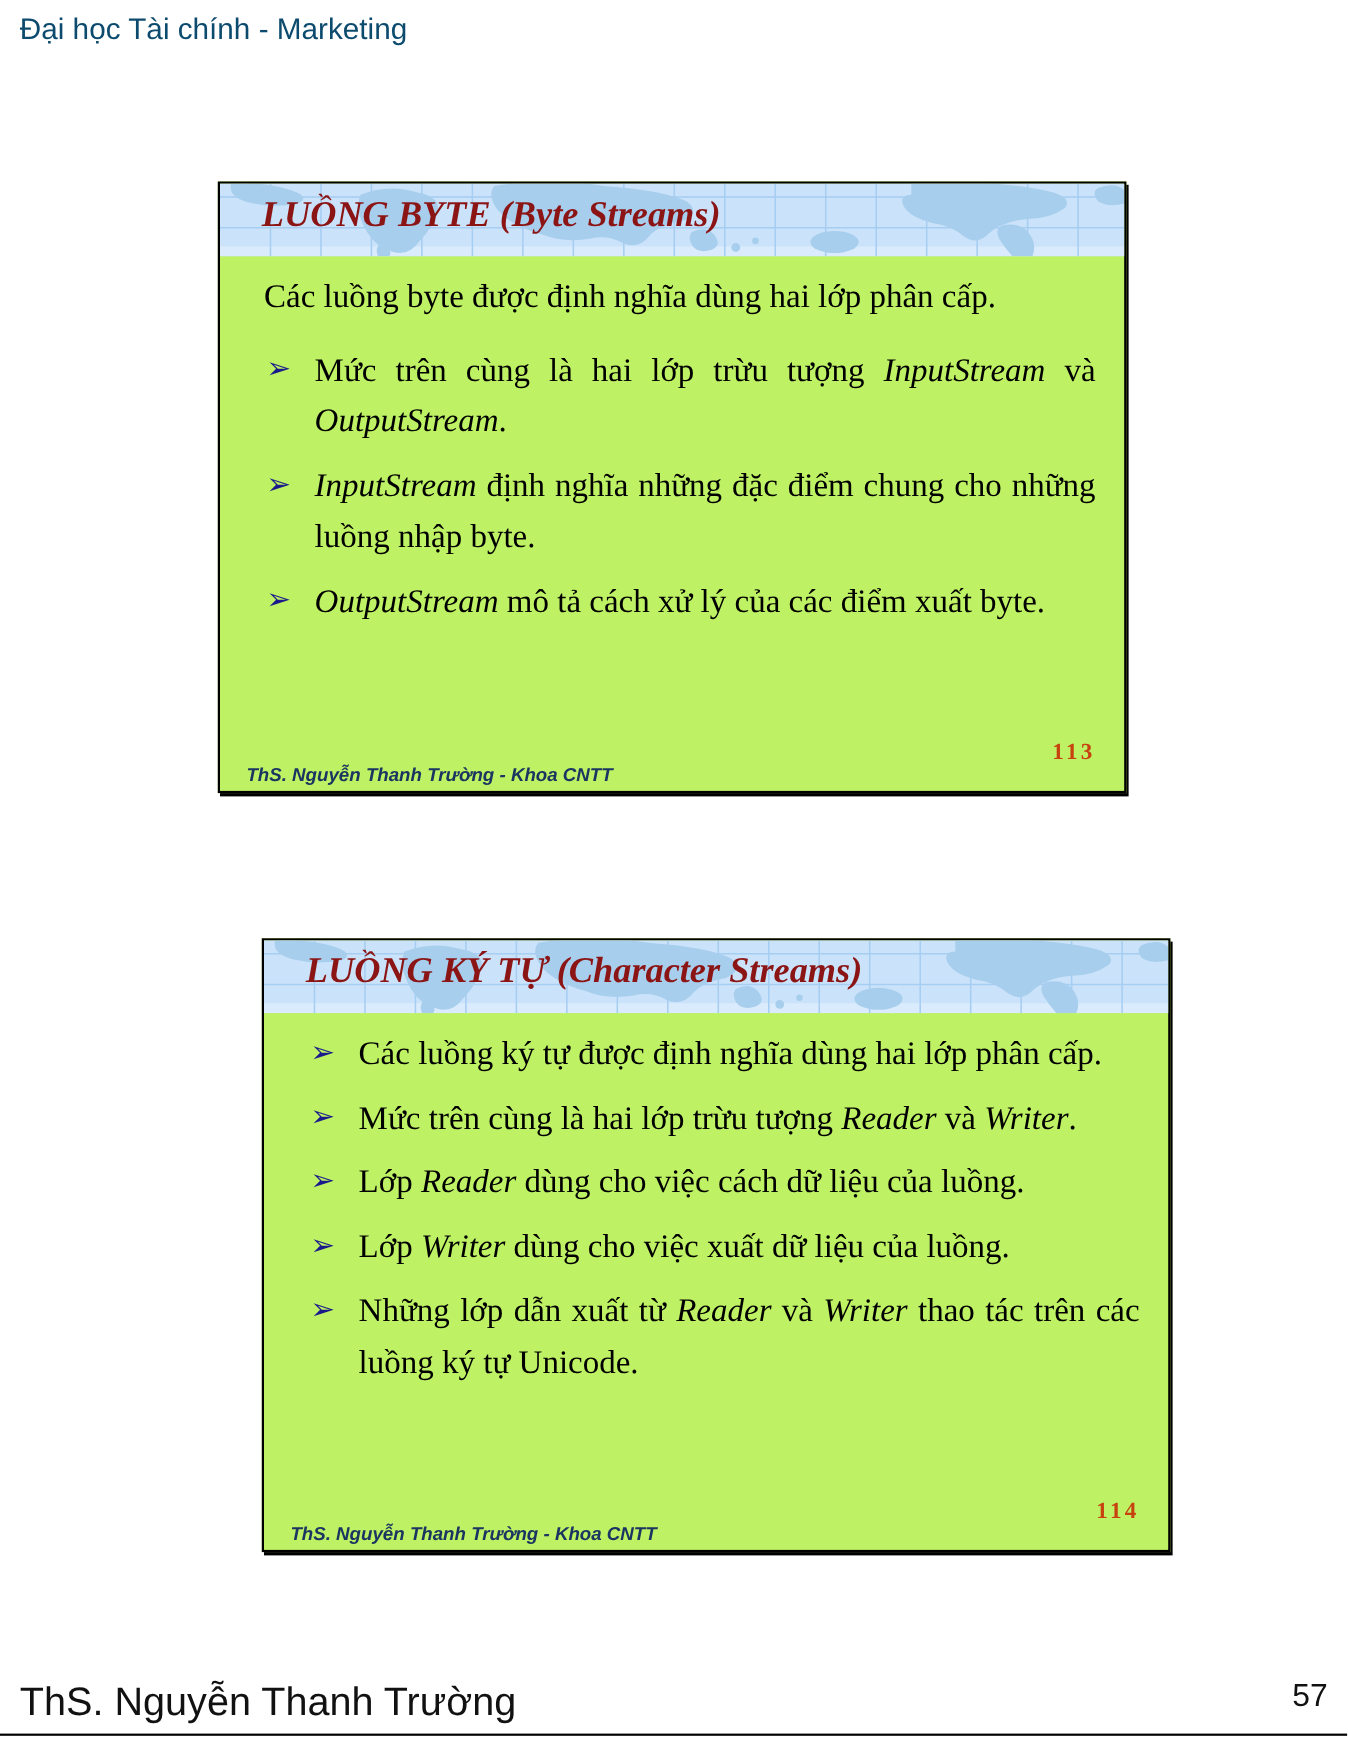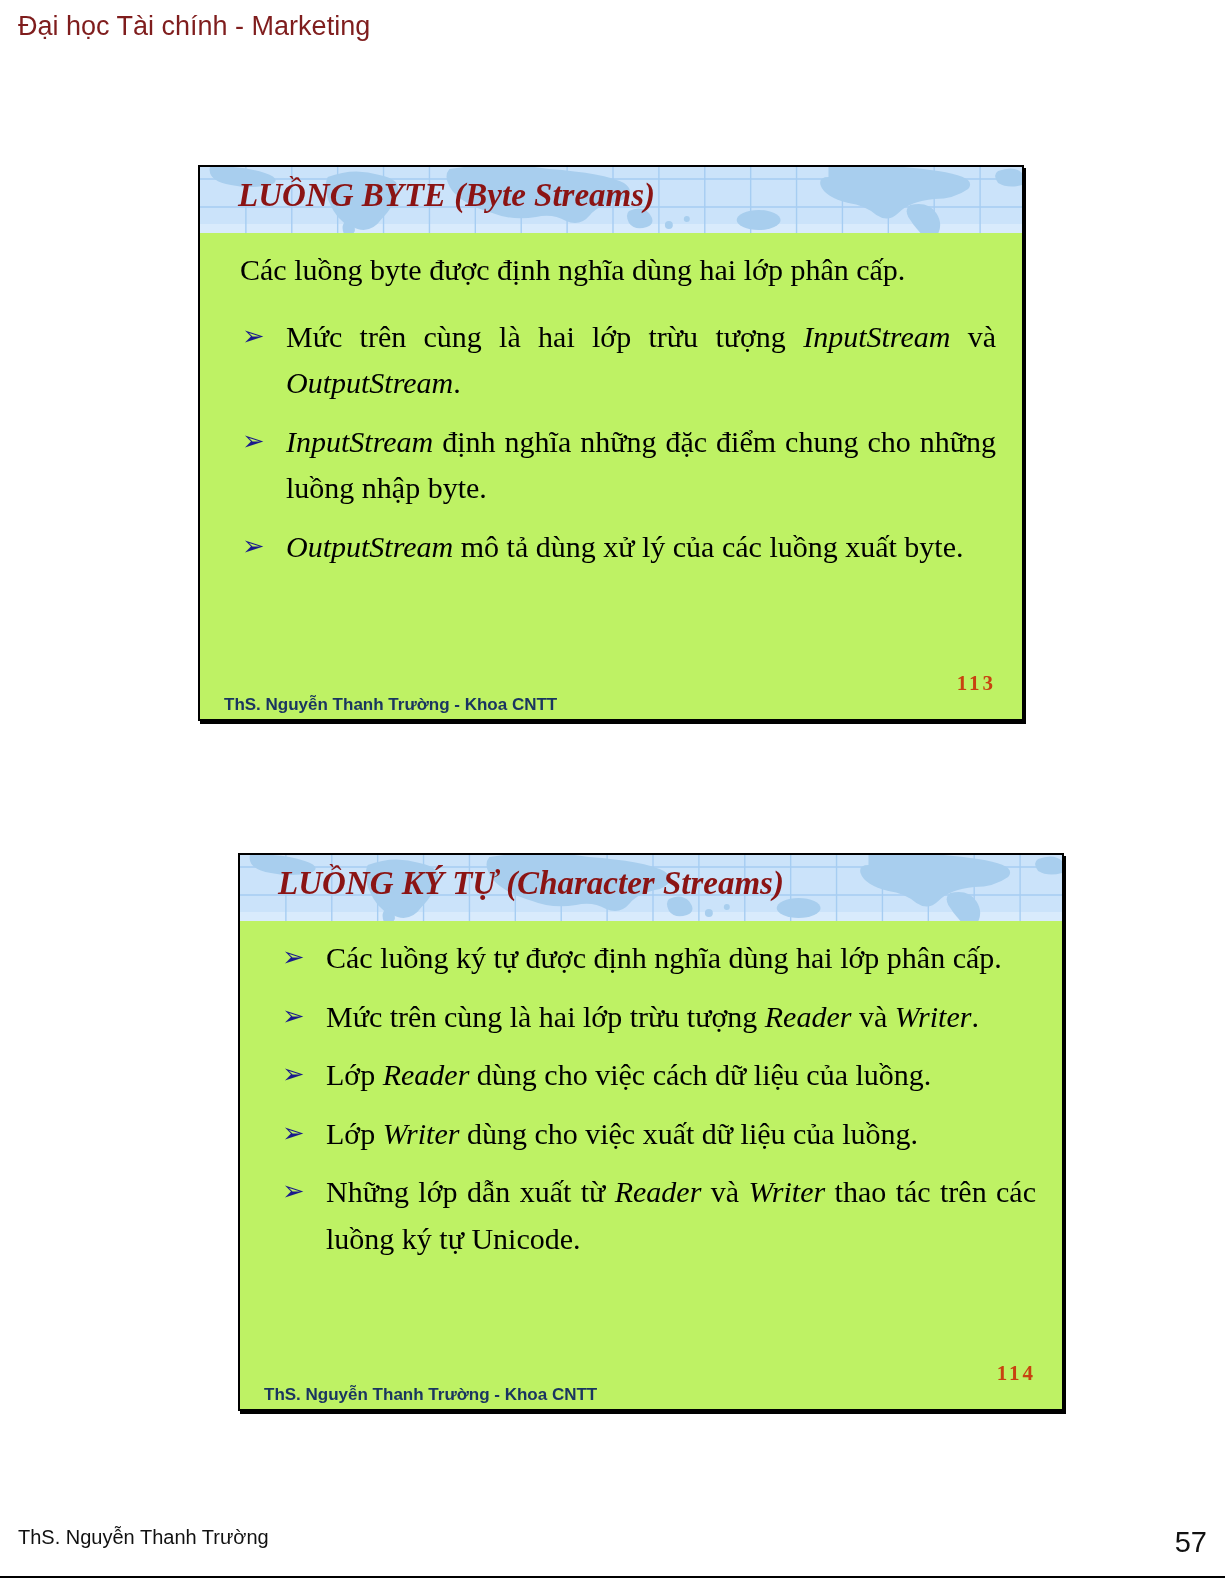--- a/index.html
+++ b/index.html
@@ -2,21 +2,21 @@
 <html><head>
 <meta charset="utf-8">
 <style>
   html,body { margin:0; padding:0; background:#fff; }
   .page {
     position:relative; width:1225px; height:1585px; background:#ffffff;
     font-family:"Liberation Sans", sans-serif; overflow:hidden;
   }
 
   
-  .univ-header { position:absolute; left:18px; top:8px; font-size:27px; line-height:37px; color:#7f1d1d; }
+  .univ-header { position:absolute; left:18px; top:8px; font-size:27px; line-height:37px; color:#0c4a6e; }
 
   
   .slide {
     position:absolute; left:198px; width:826px; background:#bef264;
     border:2px solid #000; box-shadow:2px 3px 0 #000; box-sizing:border-box;
   }
   .slide.s0 { top:165px; height:556px; }
   .slide.s1 { top:853px; height:558px;margin-left:40px; }
 
   
@@ -37,30 +37,30 @@
   .body ul { list-style:none; margin:0; padding:0; }
   .body li { position:relative; padding-left:46px; margin:0 0 12px 0; }
   .body .arrow {
     position:absolute; left:2px; top:1px; font-style:normal;
     color:#1a1a8c; font-size:27px; font-family:"DejaVu Sans", sans-serif;
   }
   .body .em { font-style:italic; }
 
   .slide-footer {
     position:absolute; left:24px; bottom:4px;
-    font-weight:bold; font-size:17px; color:#1a3560;
+    font-weight:bold; font-style:italic; font-size:17px; color:#1a3560;
   }
   .slide-pagenum {
     position:absolute; right:26px; bottom:23px;
     font-family:"Liberation Serif", serif; font-weight:bold; font-size:21px;
     color:#c84210; letter-spacing:3px;text-align:center;
   }
 
   
-  .pf-author { position:absolute; left:18px; top:1526px; font-size:20px; color:#111; }
+  .pf-author { position:absolute; left:18px; top:1526px; font-size:36px; color:#111; }
   .pf-num    { position:absolute; right:18px; top:1526px; font-size:29px; color:#111;margin-left:36px; }
   .pf-rule   { position:absolute; left:0; top:1576px; width:1225px; height:2px; background:#000; }
 
   .defs-holder { position:absolute; width:0; height:0; overflow:hidden; }
 </style>
 </head>
 <body>
 
 <svg class="defs-holder" aria-hidden="true">
   <defs>
@@ -117,21 +117,21 @@
           <use href="#mapband"></use>
         </svg>
       <div class="title">LUỒNG BYTE (Byte Streams)</div>
     </div>
     <div class="body">
       <div>
           <p class="lead"><span>Các luồng byte được định nghĩa dùng hai lớp phân cấp.</span></p>
           <ul>
             <li><span class="arrow">➢</span><span>Mức trên cùng là hai lớp trừu tượng </span><span class="em">InputStream</span><span> và </span><span class="em">OutputStream</span><span>.</span></li>
             <li><span class="arrow">➢</span><span class="em">InputStream</span><span> định nghĩa những đặc điểm chung cho những luồng nhập byte.</span></li>
-            <li><span class="arrow">➢</span><span class="em">OutputStream</span><span> mô tả dùng xử lý của các luồng xuất byte.</span></li>
+            <li><span class="arrow">➢</span><span class="em">OutputStream</span><span> mô tả cách xử lý của các điểm xuất byte.</span></li>
           </ul>
         </div>
     </div>
     <div class="slide-footer">ThS. Nguyễn Thanh Trường - Khoa CNTT</div>
     <div class="slide-pagenum">113</div>
   </div>
 
   <div class="slide s1">
     <div class="band">
       <svg class="map" viewBox="0 0 824 66" preserveAspectRatio="none">

